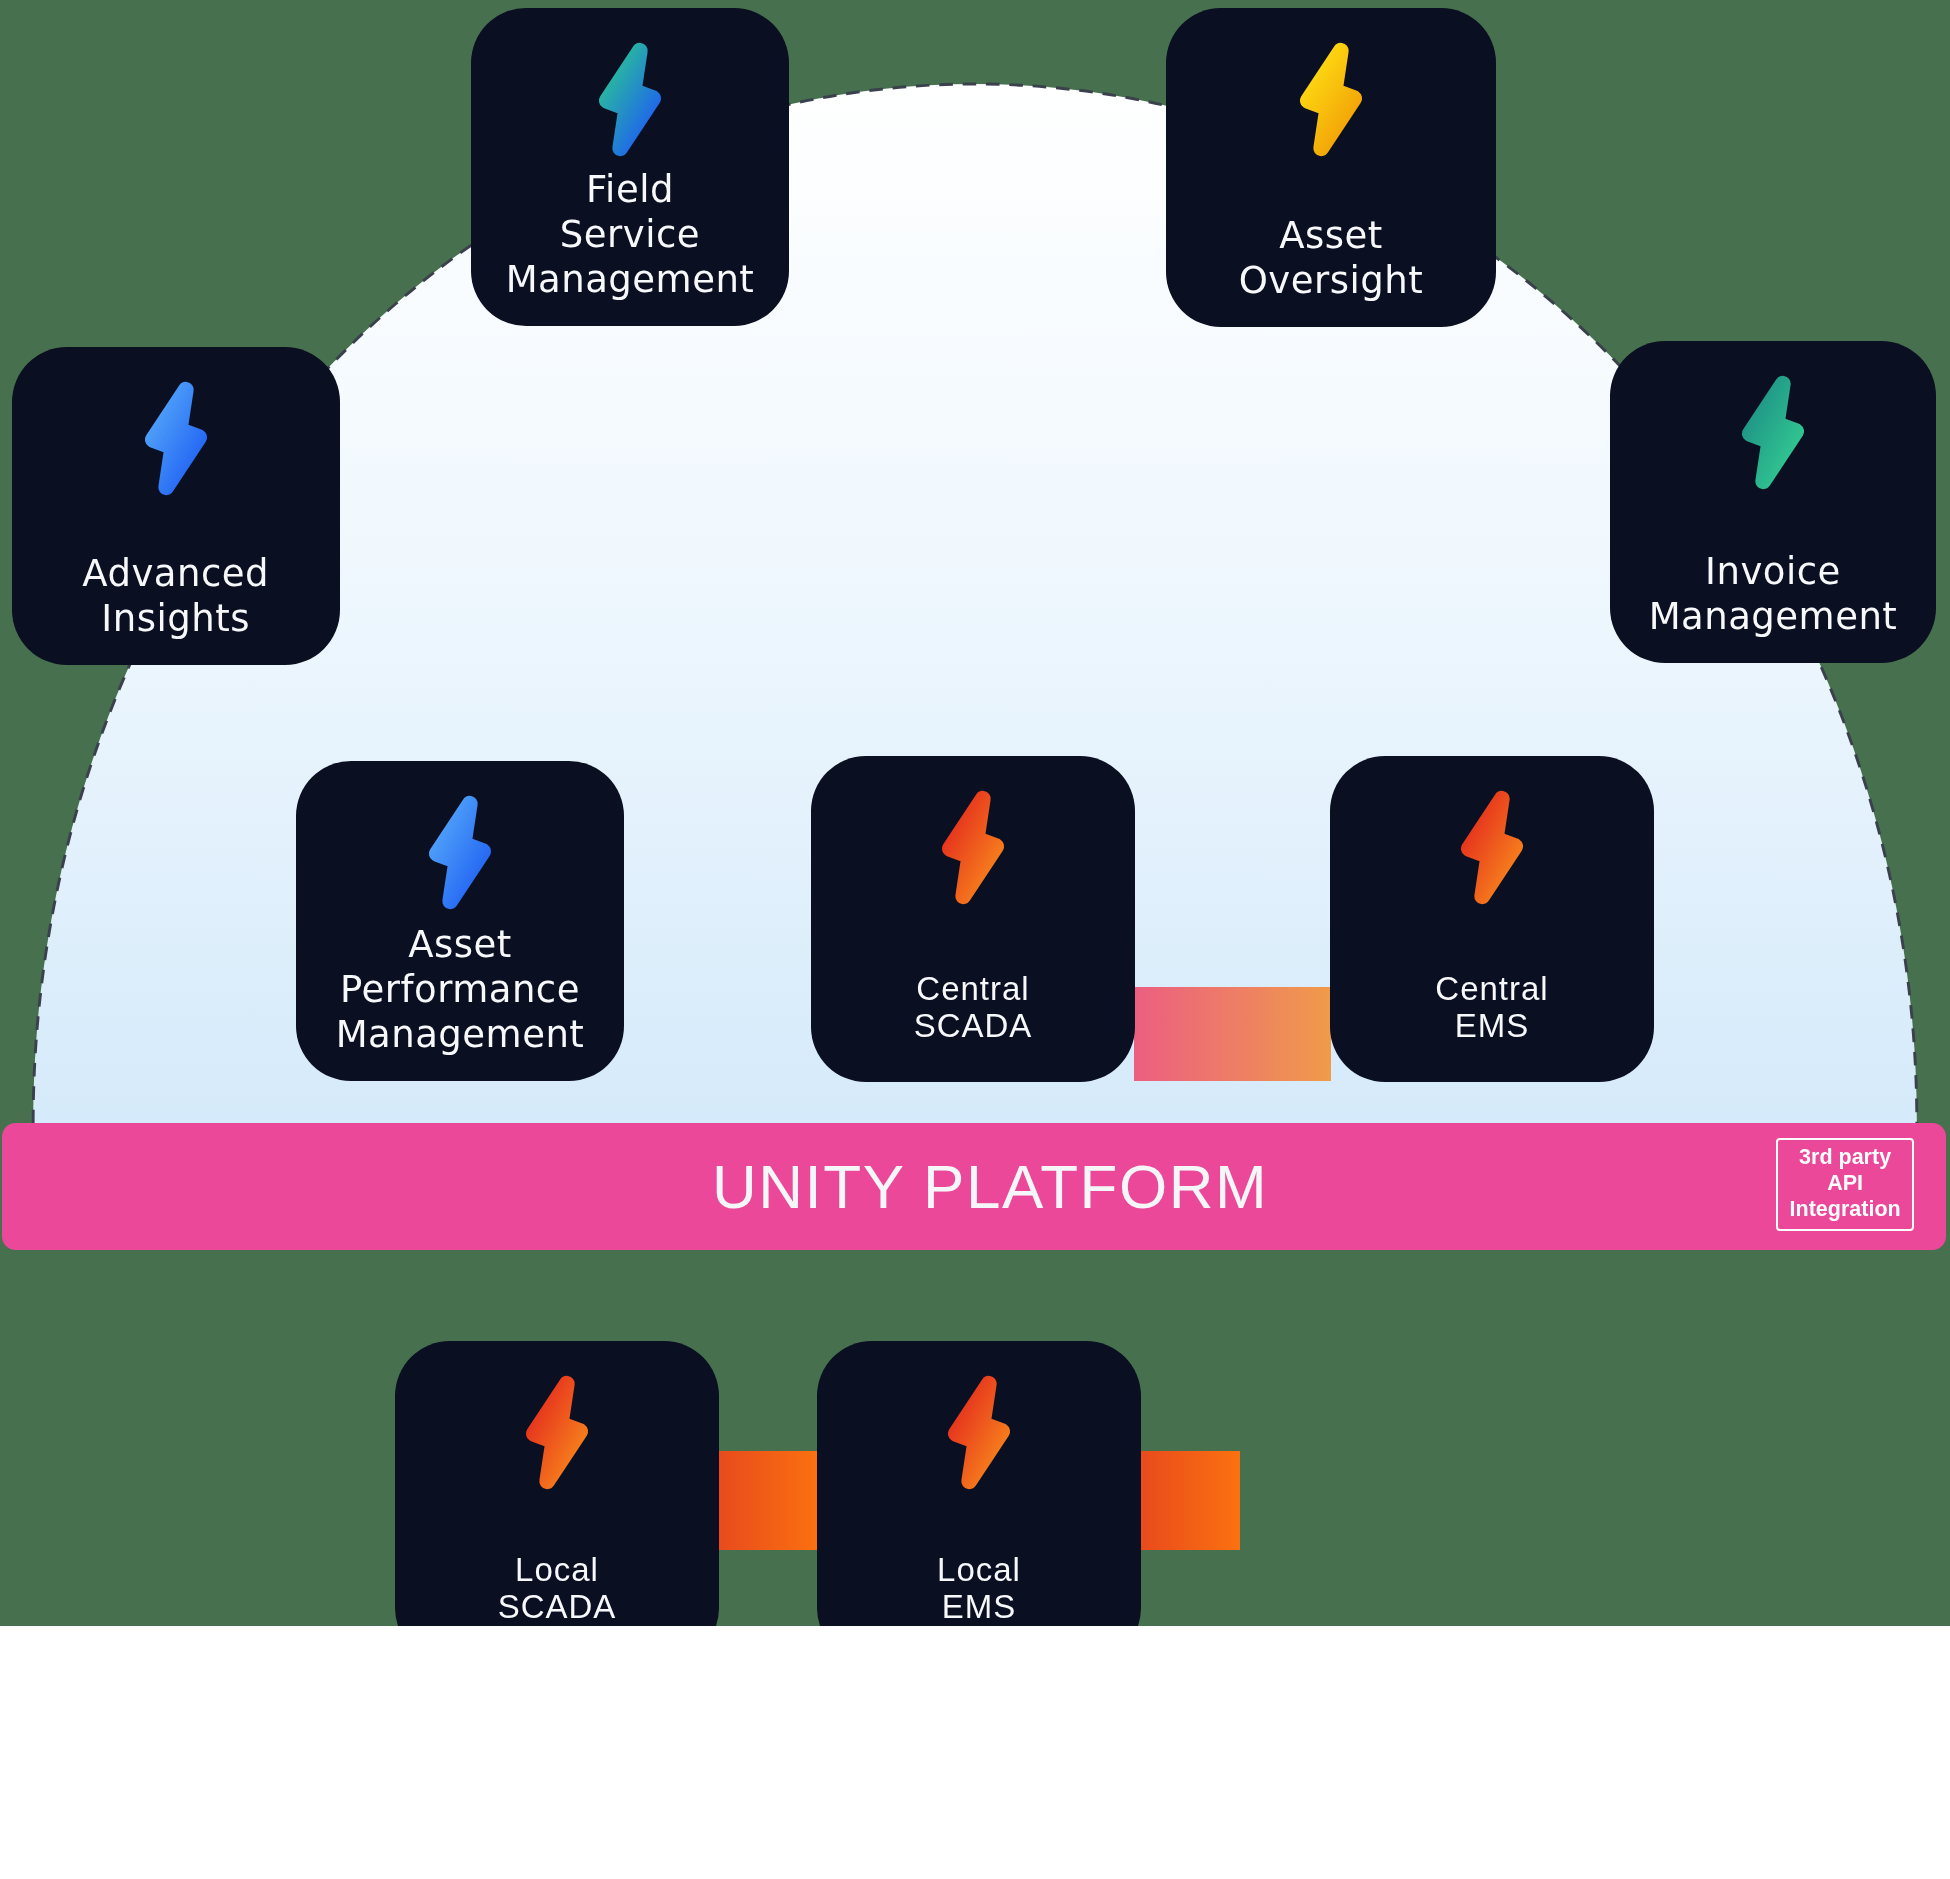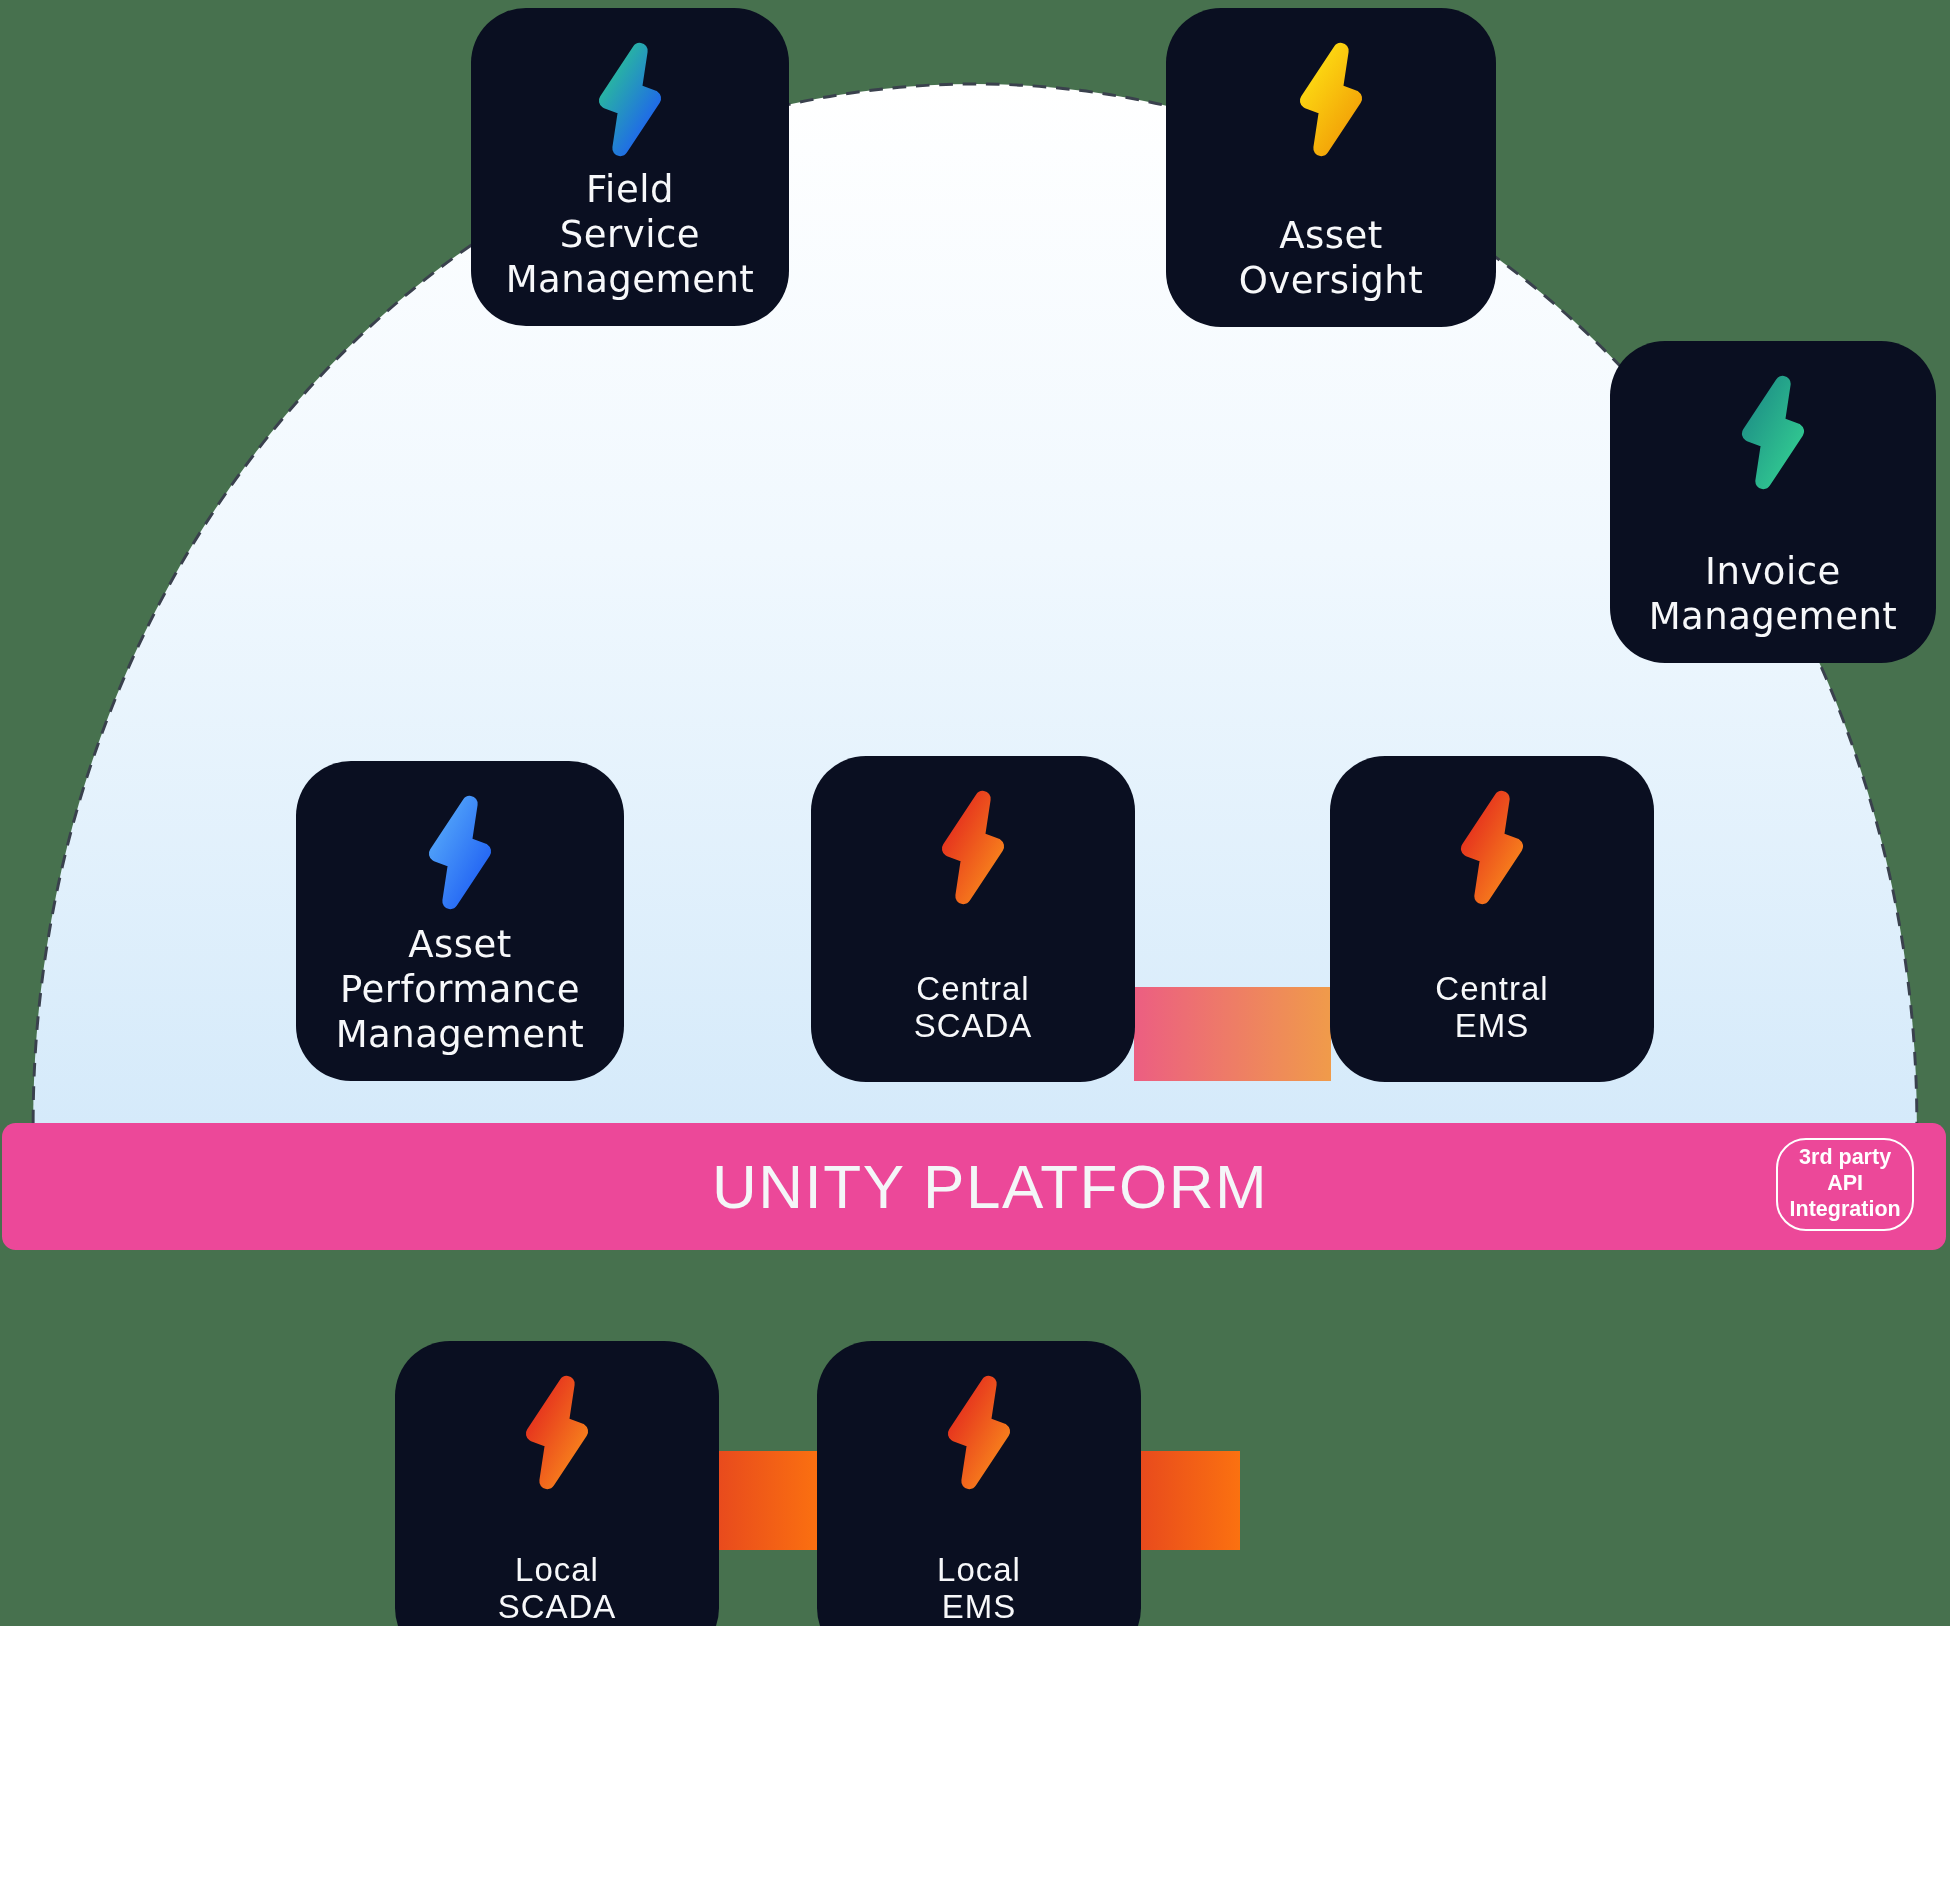--- a/index.html
+++ b/index.html
@@ -11,21 +11,21 @@
   .card-label{margin-top:auto;padding-bottom:23.4px;font-size:37px;line-height:1.22;color:#F7F8FA;
               text-align:center;white-space:pre-line;letter-spacing:0.5px;}
   .narrow .card-label{font-family:"Liberation Sans",sans-serif;font-size:33px;line-height:1.12;
               letter-spacing:1px;padding-bottom:37px;}
   .connector{position:absolute;}
   #unity-bar{position:absolute;left:2px;right:3.9px;top:1123px;height:127px;border-radius:13.7px;
              display:flex;align-items:center;justify-content:center;}
   #unity-title{font-family:"Liberation Sans",sans-serif;font-size:62px;letter-spacing:1.5px;
              color:#F4F6F8;font-weight:400;}
   #api-badge{position:absolute;right:32px;top:14.6px;width:138px;height:93px;border:2.9px solid #FFFFFF;
-             border-radius:30px;display:flex;align-items:center;justify-content:center;box-sizing:border-box;}
+             border-radius:4px;display:flex;align-items:center;justify-content:center;box-sizing:border-box;}
   #api-badge span{font-family:"Liberation Sans",sans-serif;font-weight:bold;font-size:21.5px;line-height:1.2;
              color:#FFFFFF;text-align:center;white-space:pre-line;}
   .energy-icon{position:absolute;width:127px;height:146px;}
   .hidden-defs{position:absolute;width:0;height:0;}
 </style>
 </head>
 <body>
 
 <div id="canvas" style="background: rgb(71, 113, 78);">
 
@@ -84,20 +84,27 @@
   </div>
 
   <div class="card" style="left: 1166px; top: 7.8px; width: 330px; height: 319px; background: rgb(10, 15, 33);">
     <svg class="bolt" viewBox="0 0 72 96">
         <use href="#bolt-shape" fill="url(#g-ao)" stroke="url(#g-ao)" stroke-width="13" stroke-linejoin="round" stroke-linecap="round"></use>
       </svg>
     <div class="card-label">Asset
 Oversight</div>
   </div>
 
+  <div class="card" style="left: 11.7px; top: 347px; width: 328px; height: 318px; background: rgb(10, 15, 33);">
+    <svg class="bolt" viewBox="0 0 72 96">
+        <use href="#bolt-shape" fill="url(#g-blue)" stroke="url(#g-blue)" stroke-width="13" stroke-linejoin="round" stroke-linecap="round"></use>
+      </svg>
+    <div class="card-label">Advanced
+Insights</div>
+  </div>
 
   <div class="card" style="left: 1610px; top: 341px; width: 326px; height: 322px; background: rgb(10, 15, 33); gap: 26px;">
     <svg class="bolt" viewBox="0 0 72 96">
         <use href="#bolt-shape" fill="url(#g-im)" stroke="url(#g-im)" stroke-width="13" stroke-linejoin="round" stroke-linecap="round"></use>
       </svg>
     <div class="card-label">Invoice
 Management</div>
   </div>
 
   <div class="card" style="left: 296px; top: 761px; width: 328px; height: 320px; background: rgb(10, 15, 33);">

